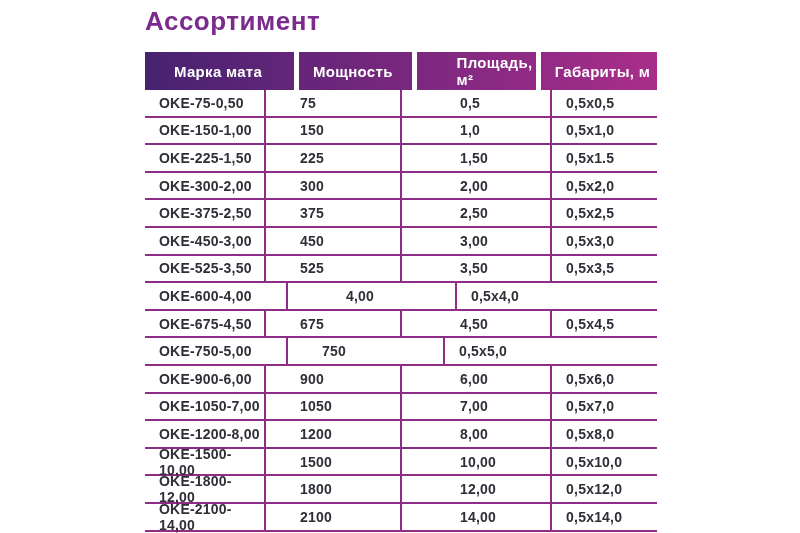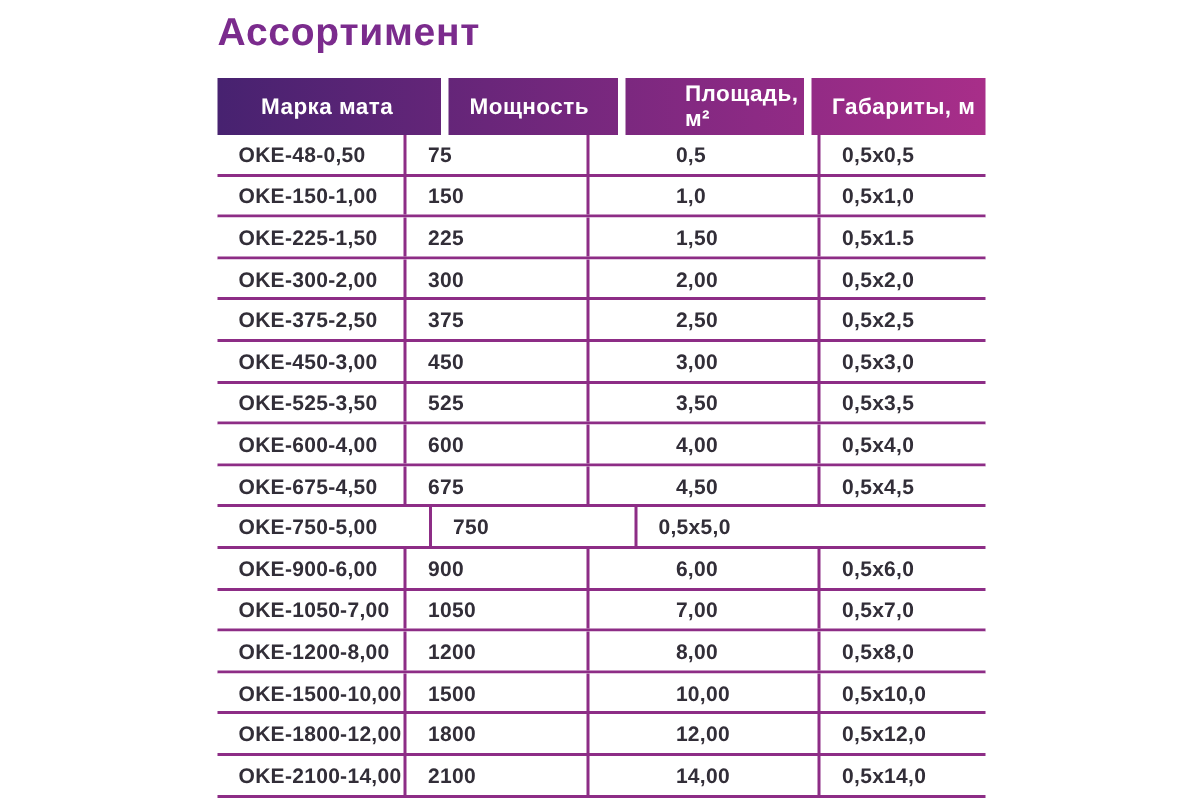--- a/index.html
+++ b/index.html
@@ -69,21 +69,21 @@
     box-sizing: border-box;
     display: flex;
     align-items: center;
     padding-left: 14px;
     font-size: 14px;
     font-weight: 700;
     color: #322e38;
     letter-spacing: 0.2px;
   }
   .c0 { width: 143px; border-right: 2px solid #8d2d86; }
-  .c1 { width: 137px; border-right: 2px solid #8d2d86; }
+  .c1 { width: 137px; border-right: 2px solid #8d2d86; margin-left: 20px; }
   .c2 { width: 125px; border-right: 2px solid #8d2d86; margin-left: 44px; }
   .c3 { width: 124px; }
   .h0 { width: 143px; margin-left: 15px; }
   .h1 { width: 120px; }
   .h2 { width: 125px; padding-left: 40px; }
   .h3 { width: 124px; }
 </style>
 </head>
 <body>
 
@@ -96,21 +96,21 @@
         <div class="th h0">Марка мата</div>
         <div class="sep"></div>
         <div class="th h1">Мощность</div>
         <div class="sep"></div>
         <div class="th h2">Площадь, м²</div>
         <div class="sep"></div>
         <div class="th h3">Габариты, м</div>
       </div>
       <div class="tbody">
           <div class="trow">
-            <div class="td c0">OKE-48-0,50</div>
+            <div class="td c0">OKE-75-0,50</div>
             <div class="td c1">75</div>
             <div class="td c2">0,5</div>
             <div class="td c3">0,5x0,5</div>
           </div>
           <div class="trow">
             <div class="td c0">OKE-150-1,00</div>
             <div class="td c1">150</div>
             <div class="td c2">1,0</div>
             <div class="td c3">0,5x1,0</div>
           </div>
@@ -139,21 +139,20 @@
             <div class="td c3">0,5x3,0</div>
           </div>
           <div class="trow">
             <div class="td c0">OKE-525-3,50</div>
             <div class="td c1">525</div>
             <div class="td c2">3,50</div>
             <div class="td c3">0,5x3,5</div>
           </div>
           <div class="trow">
             <div class="td c0">OKE-600-4,00</div>
-            <div class="td c1">600</div>
             <div class="td c2">4,00</div>
             <div class="td c3">0,5x4,0</div>
           </div>
           <div class="trow">
             <div class="td c0">OKE-675-4,50</div>
             <div class="td c1">675</div>
             <div class="td c2">4,50</div>
             <div class="td c3">0,5x4,5</div>
           </div>
           <div class="trow">

